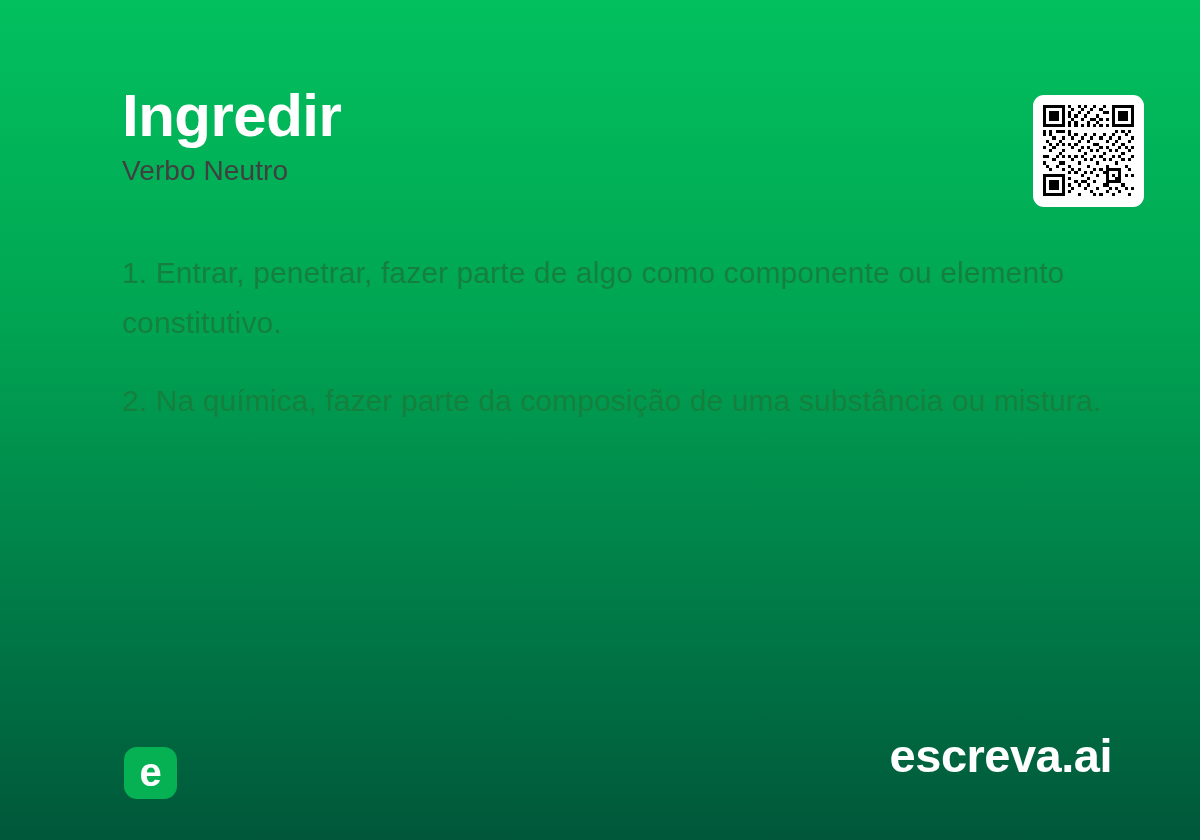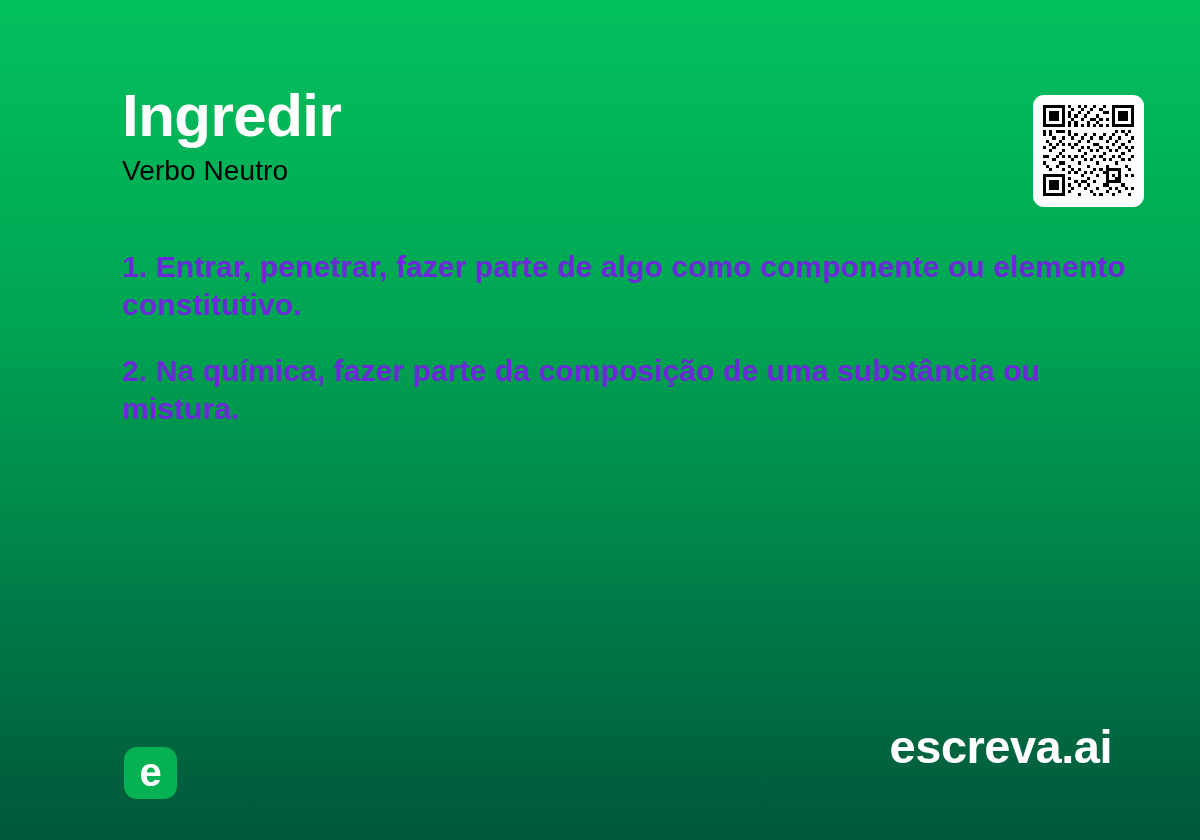--- a/index.html
+++ b/index.html
@@ -37,21 +37,21 @@
     line-height: 1.06;
     color: #ffffff;
     letter-spacing: -0.5px;
   }
 
   .word-class {
     margin-top: 8px;
     font-size: 28px;
     font-weight: normal;
     line-height: 1.1;
-    color: #000000;
+    color: #404040;
     letter-spacing: 0.1px;
   }
 
   
   .qr-panel {
     position: absolute;
     left: 1001px;
     top: 95px;
     width: 111px;
     height: 112px;
@@ -71,23 +71,23 @@
   
   .definitions {
     position: absolute;
     left: 90px;
     top: 248px;
     width: 1010px;
   }
 
   .definition {
     font-size: 30px;
-    line-height: 38px;
-    color: #6d28d9;
-    font-weight: bold;
+    line-height: 50px;
+    color: #15803d;
+    font-weight: normal;
     margin-bottom: 28px;
     letter-spacing: 0.1px;
   }
   .definition:last-child { margin-bottom: 0; }
 
   
   .footer {
     position: absolute;
     left: 0;
     right: 0;
@@ -113,21 +113,21 @@
     font-weight: bold;
     color: #ffffff;
     line-height: 1;
     margin-top: -3px;
     font-family: "Liberation Sans", sans-serif;
   }
 
   .brand-name {
     position: absolute;
     right: 88px;
-    top: 13px;
+    top: 22px;
     font-size: 47px;
     font-weight: bold;
     color: #ffffff;
     line-height: 1;
     letter-spacing: -0.5px;
     text-align: right;
   }
 </style>
 </head>
 <body>

